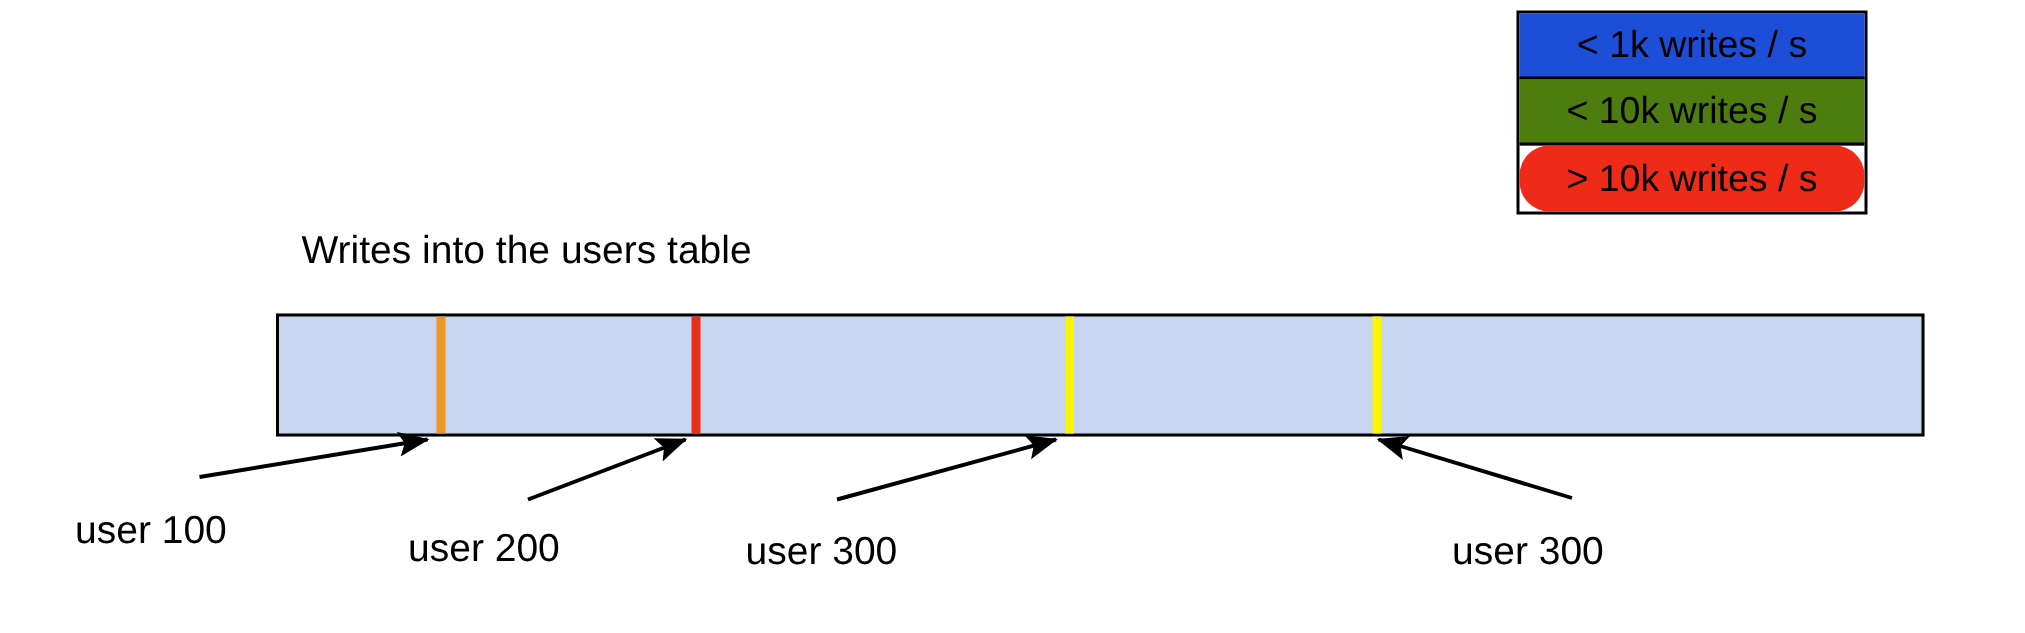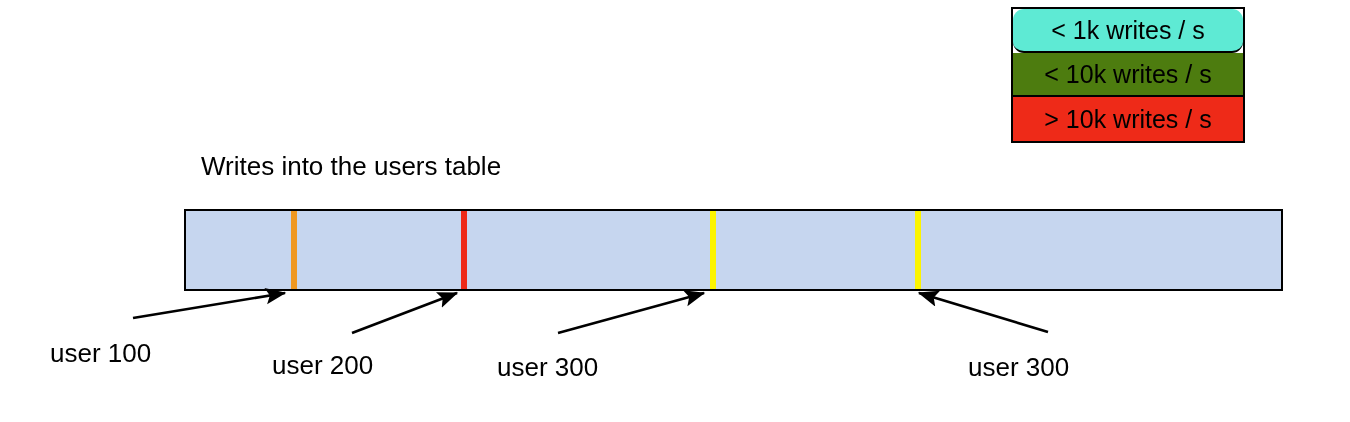--- a/index.html
+++ b/index.html
@@ -31,20 +31,21 @@
   .legend-row {
     height: 44px;
     box-sizing: border-box;
     border-bottom: 2px solid #000000;
     display: flex;
     align-items: center;
     justify-content: center;
   }
   .legend-row:last-child {
     border-bottom: none;
+    border-radius: 20px;
   }
   .legend-label {
     font-size: 25px;
     color: #000000;
     white-space: nowrap;
     letter-spacing: 0px;
   }
 
   
   #chart-title {
@@ -89,21 +90,21 @@
     color: #000000;
     white-space: nowrap;
   }
 </style>
 </head>
 <body>
 
 <div id="canvas">
 
   <div id="legend">
-    <div class="legend-row" style="background:#5eead4;border-radius:11px;">
+    <div class="legend-row" style="background:#1d4ed8;">
       <span class="legend-label">&lt; 1k writes / s</span>
     </div>
     <div class="legend-row" style="background:#4d7c0f;">
       <span class="legend-label">&lt; 10k writes / s</span>
     </div>
     <div class="legend-row" style="background:#ee2a18;">
       <span class="legend-label">&gt; 10k writes / s</span>
     </div>
   </div>
 

